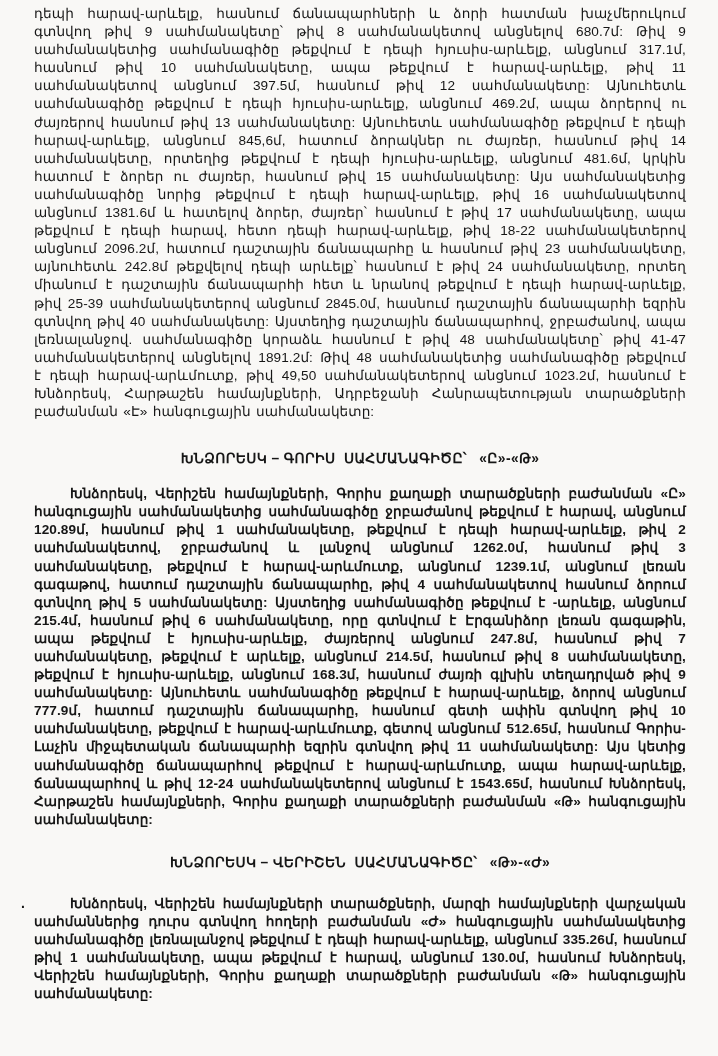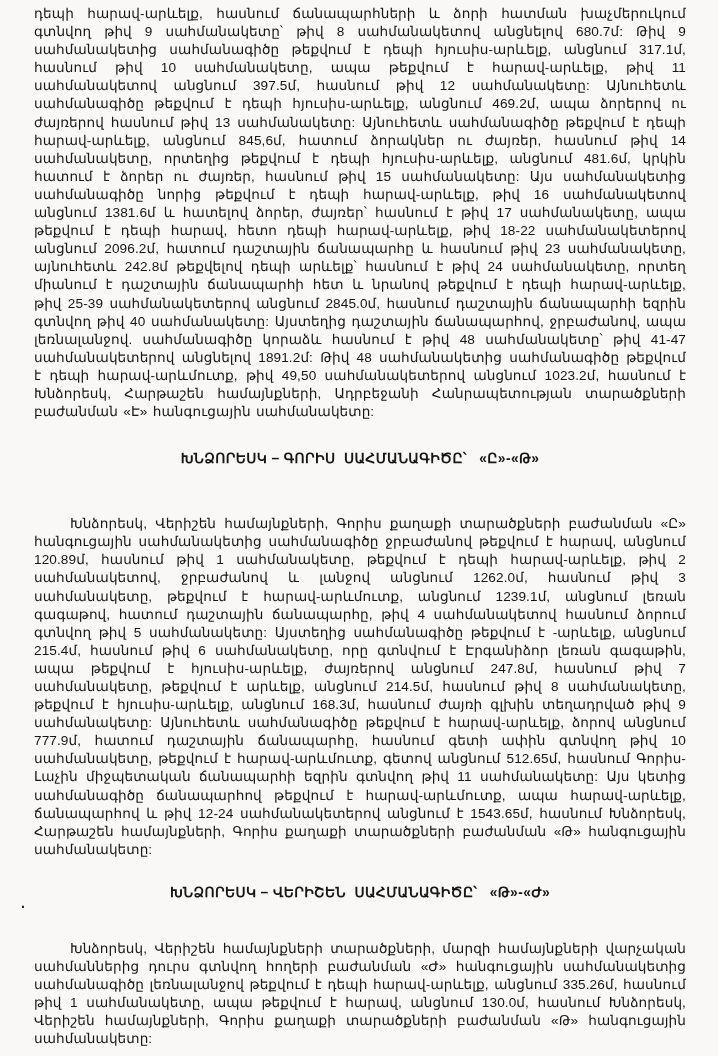--- a/index.html
+++ b/index.html
@@ -25,40 +25,41 @@
   .body-par {
     margin: 0;
     font-size: 13.6px;
     line-height: 18.1px;
     text-align: justify;
     letter-spacing: 0.1px;
     word-spacing: 1.5px;
   }
   .first-indent {
     text-indent: 36px;
+    font-weight: bold;
   }
   .total-line {
     margin: 0;
     font-size: 13.6px;
     line-height: 18.1px;
     text-indent: 36px;
     text-align: left;
     white-space: pre-wrap;
   }
   .heading {
     margin: 0;
     font-size: 13.8px;
     line-height: 18px;
     font-weight: bold;
     text-align: center;
     letter-spacing: 0.4px;
     white-space: pre-wrap;
   }
-  .heading-1 { margin-top: 29px; margin-bottom: 47px; text-align: center; }
-  .heading-2 { margin-top: 25px; margin-bottom: 38px; }
+  .heading-1 { margin-top: 29px; margin-bottom: 17px; text-align: center; }
+  .heading-2 { margin-top: 25px; margin-bottom: 23px; }
   .total-gap { margin-top: 0; }
   .stray-mark {
     position: absolute;
     left: 21px;
     top: 896px;
     font-size: 14px;
     font-weight: bold;
     line-height: 14px;
   }
 </style>

